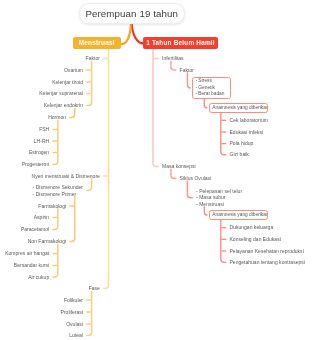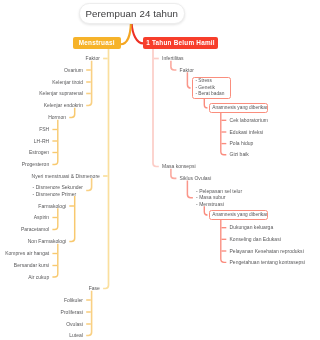--- a/index.html
+++ b/index.html
@@ -74,21 +74,21 @@
       <path d="M221.47500000000002 143.6 H226.3" fill="none" stroke="#fa8c7e" stroke-width="1.35" stroke-linecap="butt"></path>
       <path d="M170.9 168.703125 V175.20000000000002 Q170.9 178.4 174.1 178.4 H176.4" fill="none" stroke="#fbaaa0" stroke-width="1.6" stroke-linecap="butt"></path>
       <path d="M187.4 180.603125 V194.5 Q187.4 197.7 190.6 197.7 H192.9" fill="none" stroke="#fa968a" stroke-width="1.5" stroke-linecap="butt"></path>
       <path d="M204.3 206.309375 V211.8 Q204.3 215 207.5 215 H205.50000000000003" fill="none" stroke="#fa8c7e" stroke-width="1.4" stroke-linecap="butt"></path>
       <path d="M220.8 218.75 V259.1 Q220.8 262.3 224 262.3 H226.3" fill="none" stroke="#fa8c7e" stroke-width="1.35" stroke-linecap="butt"></path>
       <path d="M221.47500000000002 227.7 H226.3" fill="none" stroke="#fa8c7e" stroke-width="1.35" stroke-linecap="butt"></path>
       <path d="M221.47500000000002 239.3 H226.3" fill="none" stroke="#fa8c7e" stroke-width="1.35" stroke-linecap="butt"></path>
       <path d="M221.47500000000002 251 H226.3" fill="none" stroke="#fa8c7e" stroke-width="1.35" stroke-linecap="butt"></path>
     </svg>
 
-  <div class="node root">Perempuan 24 tahun</div>
+  <div class="node root">Perempuan 19 tahun</div>
   <div class="node badge b-orange">Menstruasi</div>
   <div class="node badge b-red">1 Tahun Belum Hamil</div>
   <div id="leaves">
       <div class="node lbl ra" style="left: 0px; width: 99.9px; top: 55.2969px;"><span>Faktor</span></div>
       <div class="node lbl ra" style="left: 0px; width: 83px; top: 66.7969px;"><span>Ovarium</span></div>
       <div class="node lbl ra" style="left: 0px; width: 83px; top: 78.7969px;"><span>Kelenjar tiroid</span></div>
       <div class="node lbl ra" style="left: 0px; width: 83px; top: 90.2969px;"><span>Kelenjar suprarenal</span></div>
       <div class="node lbl ra" style="left: 0px; width: 83px; top: 102.297px;"><span>Kelenjar endokrin</span></div>
       <div class="node lbl ra" style="left: 0px; width: 66.1px; top: 114.297px;"><span>Hormon</span></div>
       <div class="node lbl ra" style="left: 0px; width: 49.2px; top: 126.297px;"><span>FSH</span></div>

